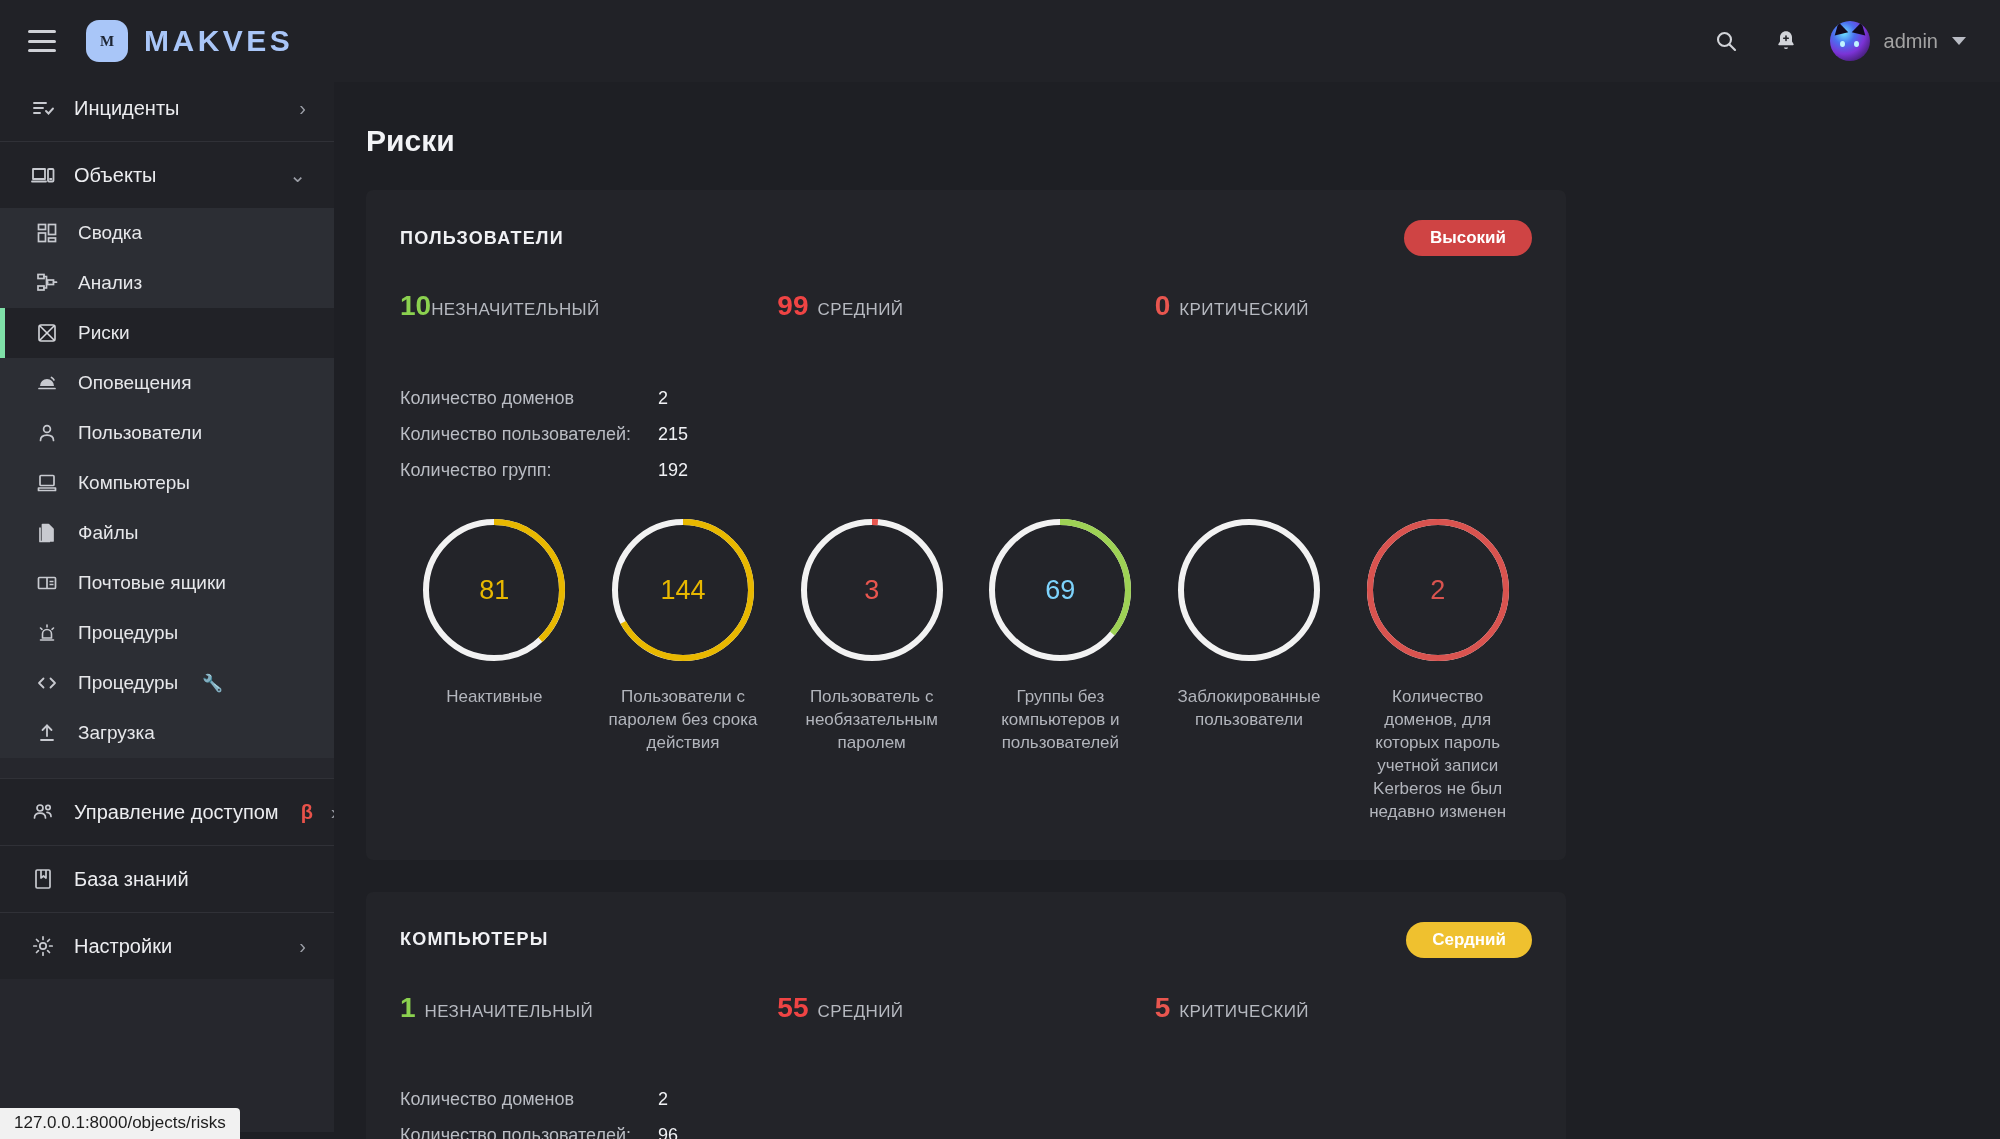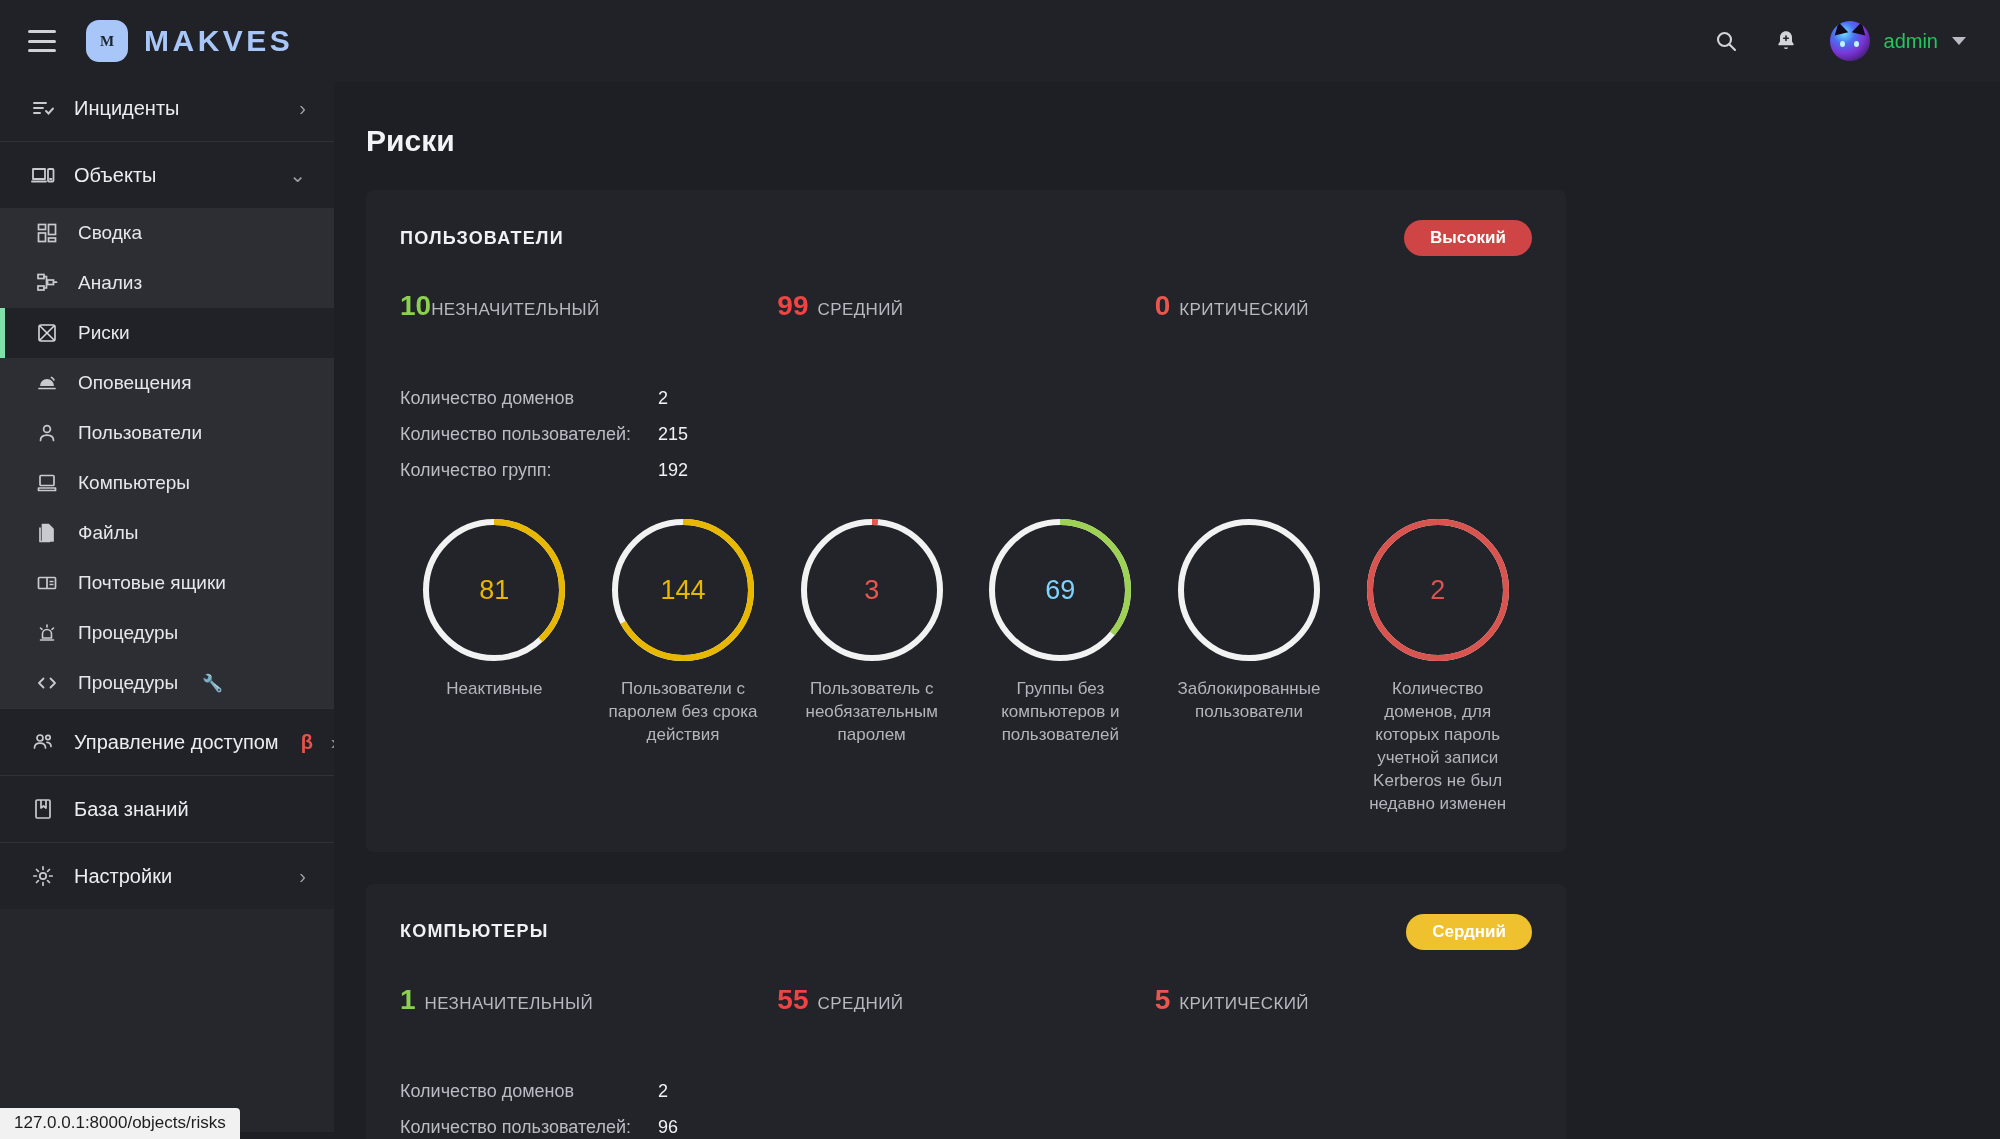--- a/index.html
+++ b/index.html
@@ -53,21 +53,21 @@
     border-left: 7px solid transparent; border-right: 7px solid transparent;
     border-bottom: 12px solid #110a1e;
   }
   .avatar::before { left: 3px; transform: rotate(-14deg); }
   .avatar::after  { right: 3px; transform: rotate(14deg); }
   .avatar-eyes {
     position: absolute; top: 20px; left: 0; right: 0; height: 7px;
     display: flex; justify-content: center; gap: 9px;
   }
   .avatar-eyes span { width: 5px; height: 6px; border-radius: 50%; background: #bff4ff; }
-  .username { font-size: 20px; color: #22c55e; }
+  .username { font-size: 20px; color: #a3a3a3; }
   .chev-down { width: 0; height: 0; border-left: 7px solid transparent;
                border-right: 7px solid transparent; border-top: 8px solid #b9bcc4; }
 
   
   .sidebar {
     position: absolute; top: 75px; left: 0; width: 334px; height: 1057px;
     background: #26272d; overflow: hidden;
   }
   .side-group { background: #212227; }
   .side-group.sub { background: #2c2e34; }
@@ -132,21 +132,21 @@
 
   .donuts { display: flex; margin-top: 26px; }
   .donut-cell { width: 192px; display: flex; flex-direction: column; align-items: center; }
   .donut { position: relative; width: 152px; height: 152px; }
   .donut svg { display: block; transform: rotate(-90deg); }
   .donut .val {
     position: absolute; inset: 0; display: flex; align-items: center; justify-content: center;
     font-size: 27px; font-weight: 400;
   }
   .donut-label {
-    margin-top: 12px; text-align: center; font-size: 17px; line-height: 1.35;
+    margin-top: 20px; text-align: center; font-size: 17px; line-height: 1.35;
     color: #b2b5bc; width: 160px;
   }
 
   
   .statusbar {
     position: absolute; left: 0; bottom: 0; z-index: 60;
     background: #f1f1f1; color: #1d1d1d; font-size: 17px;
     padding: 5px 14px 6px 14px; border-top-right-radius: 4px;
     font-family: "Liberation Sans", sans-serif;
   }
@@ -338,20 +338,30 @@
         <span class="side-icon">
           <svg width="22" height="22" viewBox="0 0 22 22" fill="none" stroke="#c8cad0" stroke-width="1.8" stroke-linecap="round" stroke-linejoin="round">
             <polyline points="7.5,6.5 3,11 7.5,15.5"></polyline>
               <polyline points="14.5,6.5 19,11 14.5,15.5"></polyline>
           </svg>
         </span>
         <span class="lbl">Процедуры</span>
         <span class="wrench">🔧</span>
       </div>
 
+      <div class="sub-row" style="margin-bottom:20px">
+        <span class="side-icon">
+          <svg width="22" height="22" viewBox="0 0 22 22" fill="none" stroke="#c8cad0" stroke-width="1.8" stroke-linecap="round" stroke-linejoin="round">
+            <polyline points="6.5,8 11,3.5 15.5,8"></polyline>
+              <line x1="11" y1="3.5" x2="11" y2="14"></line>
+              <line x1="5" y1="18" x2="17" y2="18"></line>
+          </svg>
+        </span>
+        <span class="lbl">Загрузка</span>
+      </div>
     </div>
 
     <div class="side-sep"></div>
 
     <div class="side-group">
       <div class="side-row">
         <span class="side-icon">
           <svg width="24" height="24" viewBox="0 0 24 24" fill="none" stroke="#c8cad0" stroke-width="1.7" stroke-linecap="round">
             <circle cx="9" cy="8" r="3"></circle>
               <path d="M3.5 18c0-3.2 2.5-4.8 5.5-4.8s5.5 1.6 5.5 4.8"></path>

